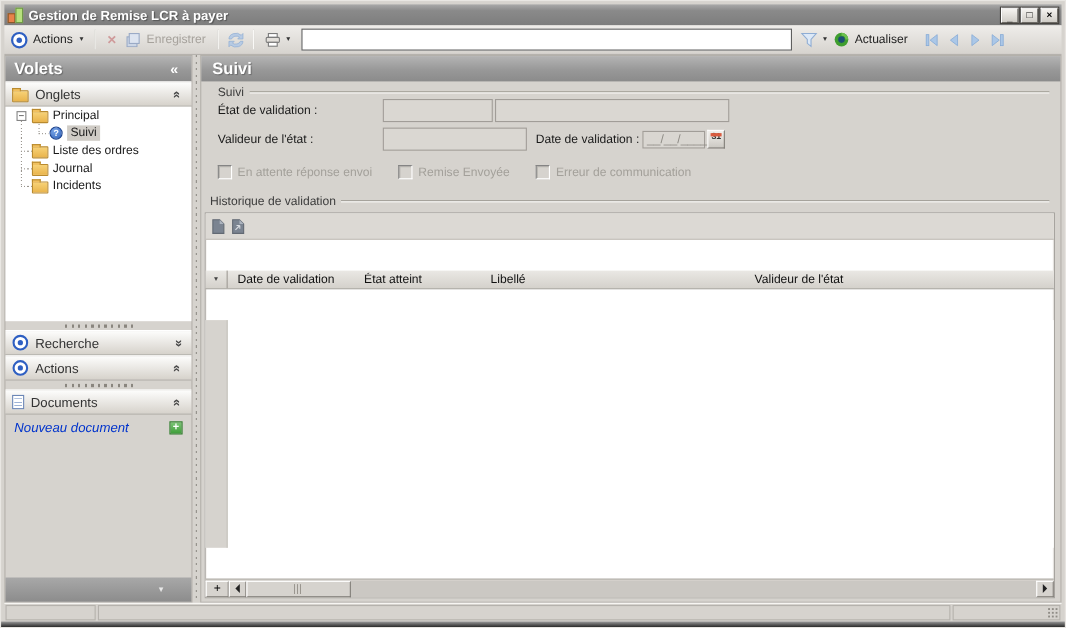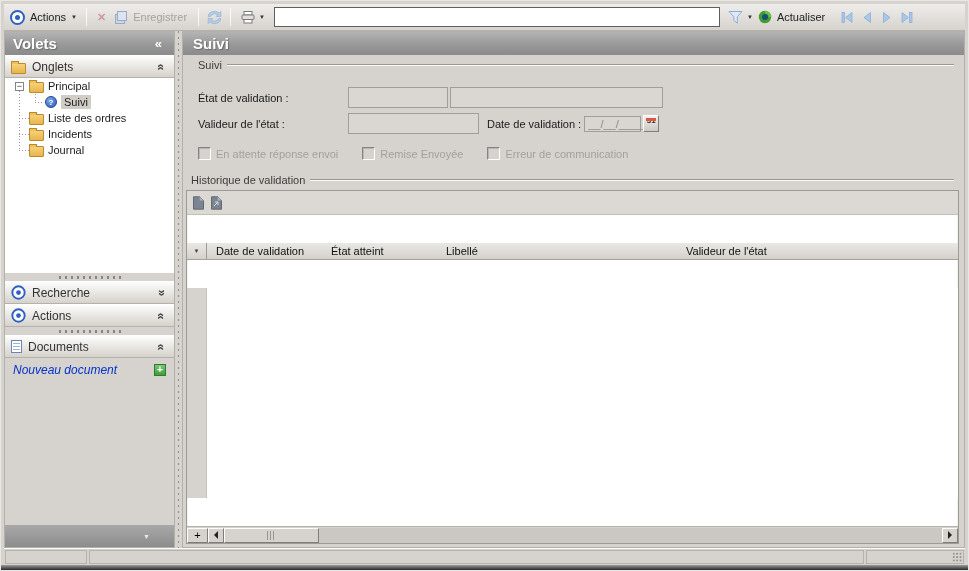--- a/index.html
+++ b/index.html
@@ -105,21 +105,21 @@
 
   .form { padding:0 10px 0 15px; flex:0 0 auto; }
   .group-row { display:flex; align-items:center; margin-top:4px; }
   .group-label { font-size:11px; color:#3c3c3c; white-space:nowrap; }
   .etch { flex:1; height:2px; border-top:1px solid #9b978f; border-bottom:1px solid #fbfaf8; margin-left:5px; }
 
   .cb-box { width:13px; height:13px; background:#d6d3ce; border:1px solid; flex:0 0 auto;
             border-color:#848484 #fff #fff #848484; box-shadow:inset 1px 1px 0 #b9b6b1; }
   .cb-label { margin-left:5px; color:#a3a09a; white-space:nowrap; }
   .row-cb1 { margin-top:13px; display:flex; align-items:center; }
-  .row-etat { margin-top:16px; display:flex; align-items:center; }
+  .row-etat { display:flex; align-items:center; }
   .row-valideur { margin-top:5px; display:flex; align-items:center; }
   .row-cbs { margin-top:13px; display:flex; align-items:center; }
   .flabel { width:150px; color:#1a1a1a; }
   .fld { height:21px; border:1px solid #a19d98; background:#dad7d2; }
   .fld.f1 { width:100px; }
   .fld.f2 { width:213px; margin-left:2px; }
   .fld.f3 { width:131px; }
   .dlabel { margin-left:8px; color:#1a1a1a; }
   .date-box { width:57px; height:16px; border:1px solid #a19d98; background:#d9d6d1; color:#8e8b85;
               display:flex; align-items:center; padding-left:3px; margin-left:3px; font-size:11px; letter-spacing:0; }
@@ -169,20 +169,38 @@
 
   .bottom-edge { height:5px; margin:0 -3px; background:linear-gradient(#9a9a9a,#2a2a2a); flex:0 0 auto; }
 
   svg { display:block; }
 </style>
 </head>
 <body>
 
 <div class="window">
 
+  <div class="titlebar">
+    <span class="app-icon">
+        <span class="bar-o"></span>
+        <span class="bar-g"></span>
+      </span>
+    <span class="title-text">Gestion de Remise LCR à payer</span>
+    <span class="win-btns">
+      <span class="wbtn min">
+          <span>_</span>
+        </span>
+      <span class="wbtn">
+          <span>□</span>
+        </span>
+      <span class="wbtn">
+          <span>×</span>
+        </span>
+    </span>
+  </div>
 
   <div class="toolbar">
     <span class="tb-btn">
       <span class="bullseye">
           <i></i>
         </span>
       <span class="tb-label">Actions</span>
       <span class="caret">▼</span>
     </span>
     <span class="tb-sep"></span>
@@ -269,25 +287,25 @@
         <div class="tree-row">
           <span class="help-icon" style="margin-left:40px;">?</span>
           <span class="tree-label selected">Suivi</span>
         </div>
         <div class="tree-row">
           <span class="folder" style="margin-left:24px;"></span>
           <span class="tree-label">Liste des ordres</span>
         </div>
         <div class="tree-row">
           <span class="folder" style="margin-left:24px;"></span>
-          <span class="tree-label">Incidents</span>
+          <span class="tree-label">Journal</span>
         </div>
         <div class="tree-row">
           <span class="folder" style="margin-left:24px;"></span>
-          <span class="tree-label">Journal</span>
+          <span class="tree-label">Incidents</span>
         </div>
       </div>
 
       <div class="hsplit">
           <span class="dots"></span>
         </div>
 
       <div class="section-header">
         <span class="bullseye small">
             <i></i>

